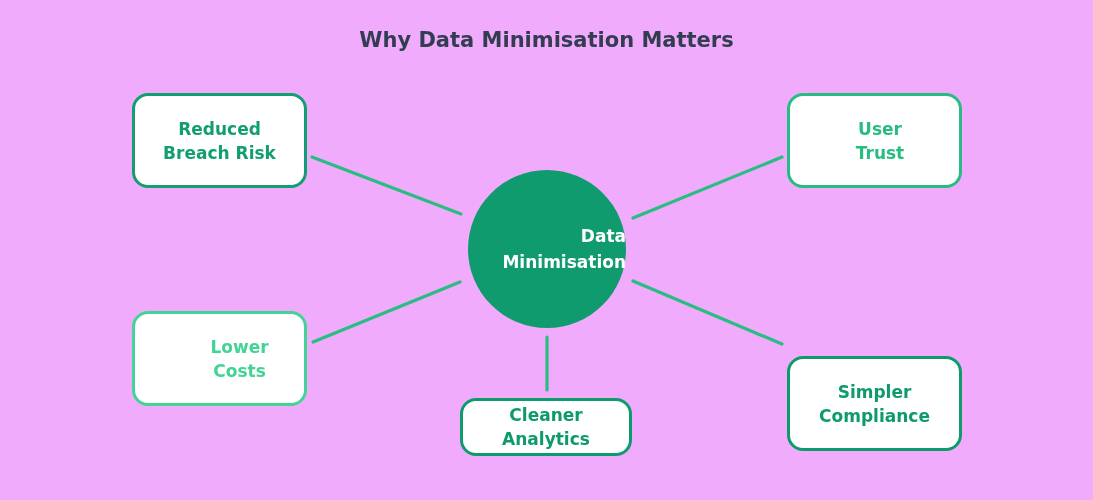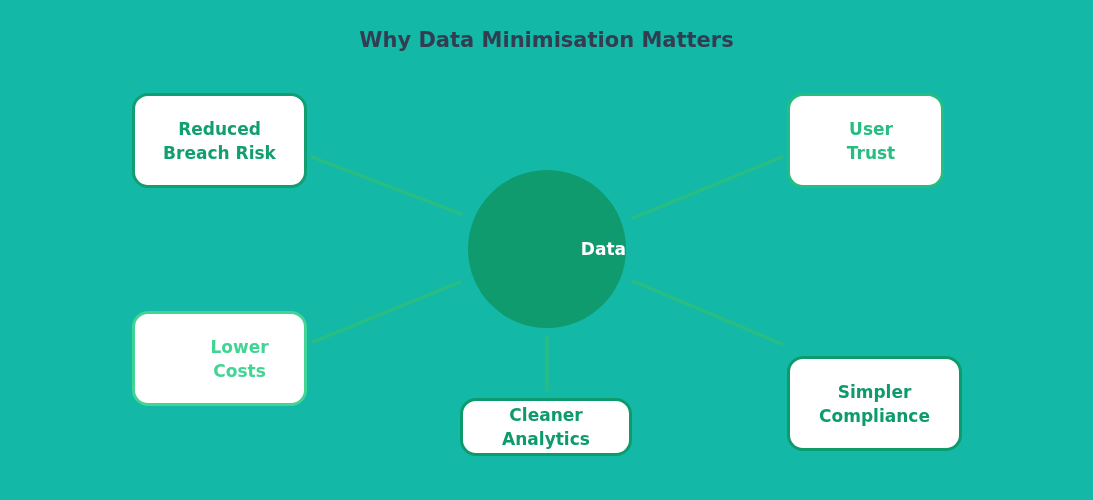--- a/index.html
+++ b/index.html
@@ -64,42 +64,43 @@
     display: flex;
     flex-direction: column;
     align-items: center;
     justify-content: center;
     text-align: center;
     font-size: 17px;
     font-weight: 700;
     line-height: 24px;
   }
   .node-tl { left: 132px; top: 93px;  width: 175px; height: 95px; }
-  .node-tr { left: 787px; top: 93px;  width: 157px; height: 95px; padding-left: 11px; }
+  .node-tr { left: 787px; top: 93px;  width: 175px; height: 95px; padding-left: 11px; }
   .node-bl { left: 132px; top: 311px; width: 175px; height: 95px; }
   .node-br { left: 787px; top: 311px; width: 175px; height: 95px; }
   .node-bc { left: 460px; top: 398px; width: 172px; height: 58px; }
 </style>
 </head>
 <body>
 
-<div id="canvas" style="background: #14b8a6;">
+<div id="canvas" style="background: #f0abfc;">
 
   <div class="title" style="color: rgb(51, 61, 82);">Why Data Minimisation Matters</div>
 
   <svg id="lines" viewBox="0 0 1093 500" xmlns="http://www.w3.org/2000/svg">
     <line x1="312" y1="157" x2="461" y2="214" style="stroke: rgb(42, 189, 129);"></line>
     <line x1="633" y1="218" x2="782" y2="157" style="stroke: rgb(42, 189, 129);"></line>
     <line x1="313" y1="342" x2="460" y2="282" style="stroke: rgb(42, 189, 129);"></line>
     <line x1="633" y1="281" x2="782" y2="344" style="stroke: rgb(42, 189, 129);"></line>
     <line x1="547" y1="337" x2="547" y2="390" style="stroke: rgb(42, 189, 129);"></line>
   </svg>
 
   <div class="center-node" style="background: rgb(15, 155, 110); color: rgb(255, 255, 255);">
     <span>Data</span>
+    <span>Minimisation</span>
   </div>
 
   <div class="node-box node-tl" style="border-color: rgb(17, 158, 112); color: rgb(17, 158, 112);">
     <span>Reduced</span>
     <span>Breach Risk</span>
   </div>
 
   <div class="node-box node-tr" style="border-color: rgb(39, 189, 129); color: rgb(39, 189, 129);">
     <span>User</span>
     <span>Trust</span>

